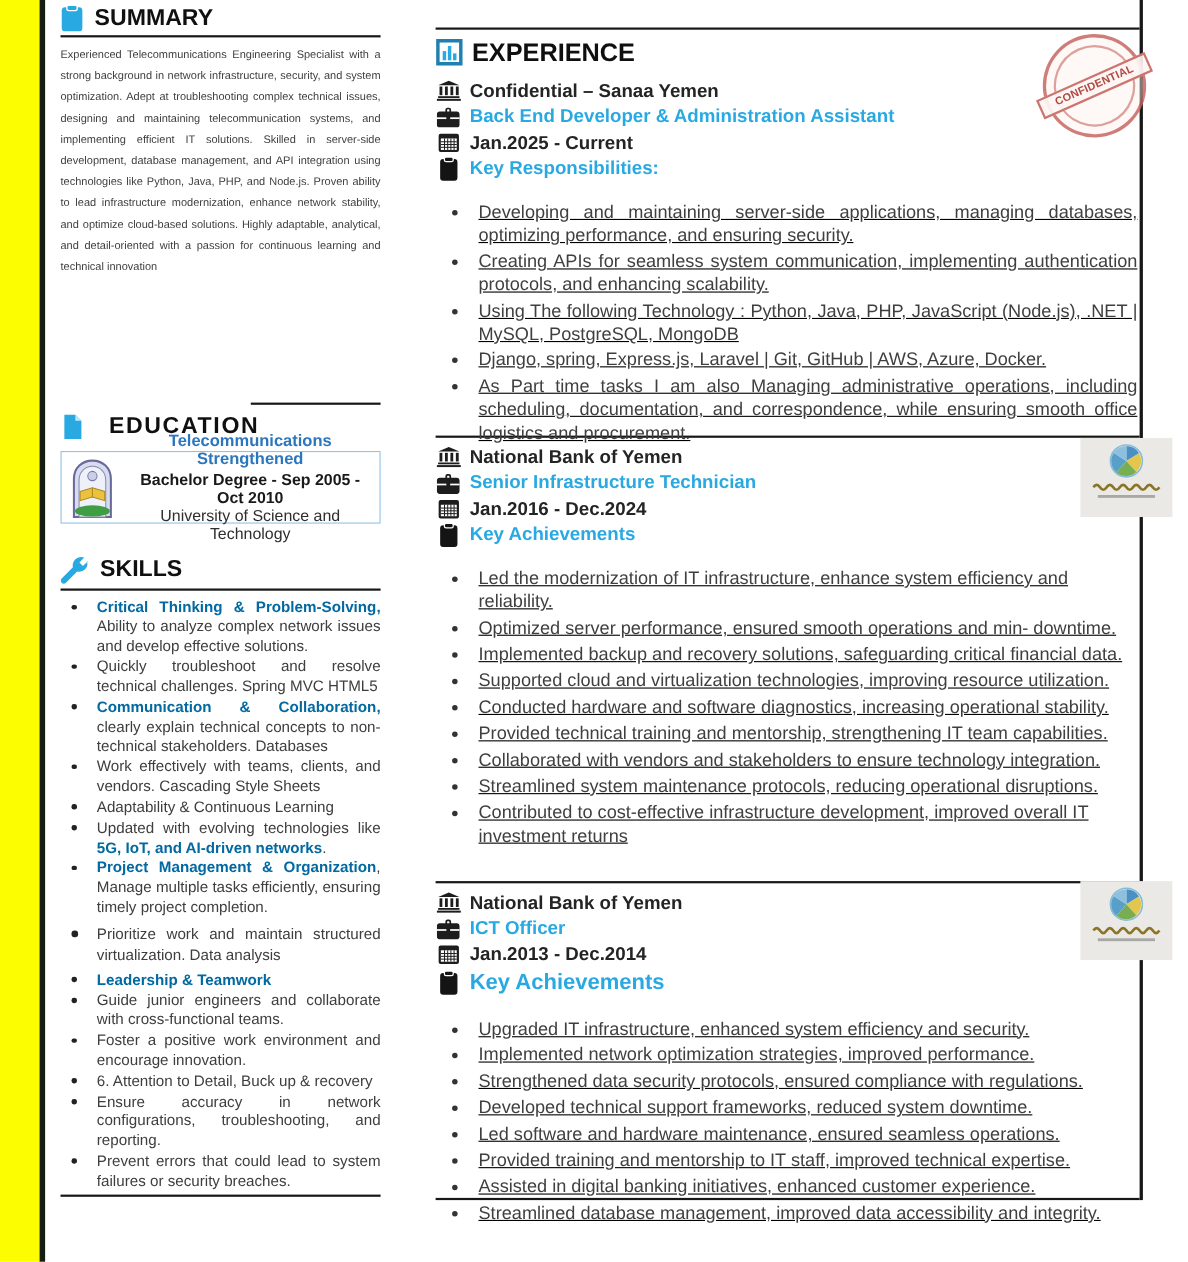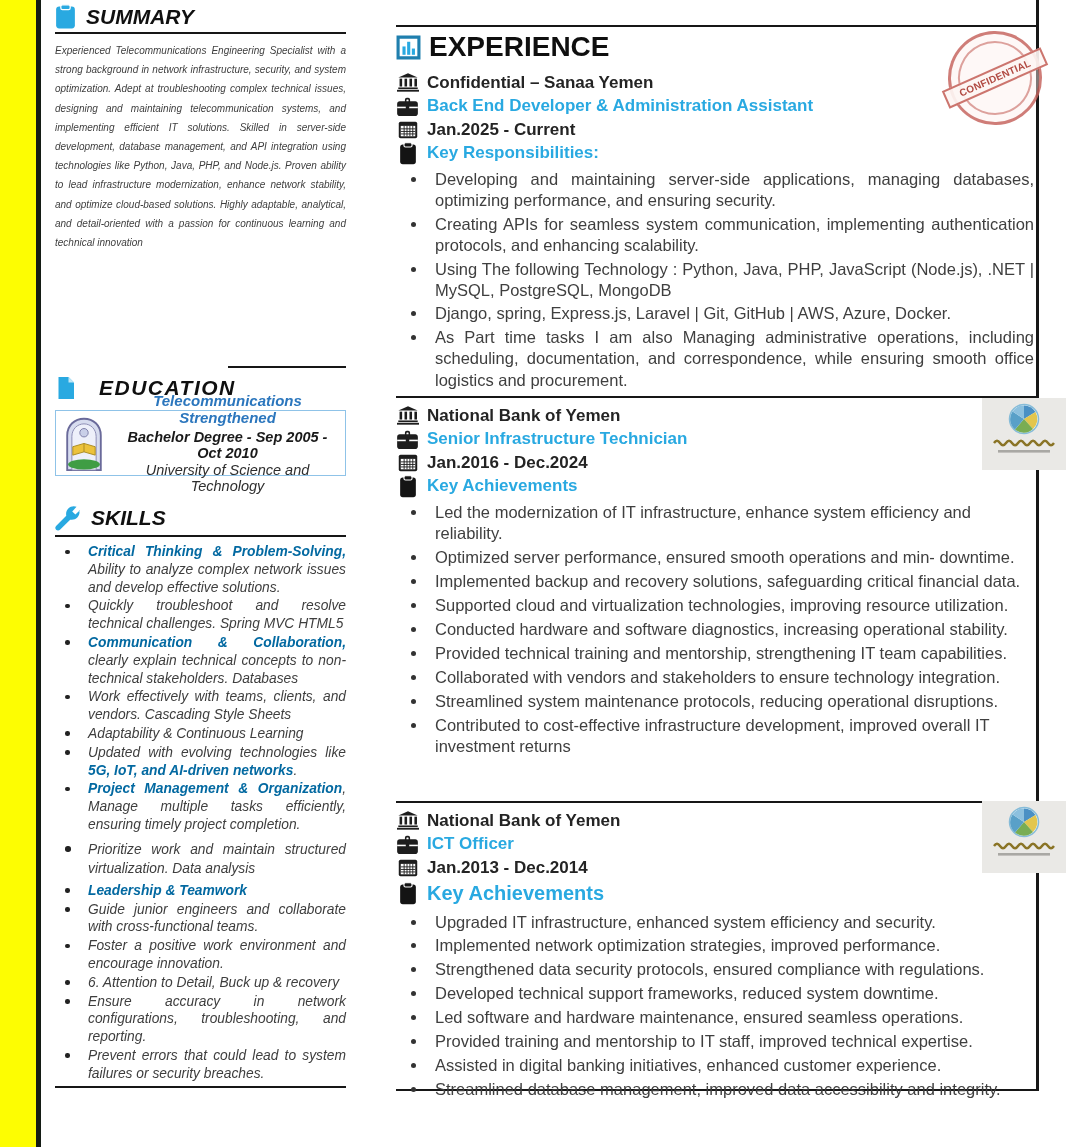--- a/index.html
+++ b/index.html
@@ -7,21 +7,21 @@
     width:1080px;height:1147px;position:relative;background:#ffffff;
     font-family:"Liberation Sans", sans-serif;overflow:hidden;
     -webkit-font-smoothing:antialiased;
   }
   
   .stripe{position:absolute;left:0;top:0;width:36px;height:1147px;background:#fdfd02;border-right:5px solid #141c14;}
   
   .vline-right{position:absolute;left:1036px;top:0;width:3px;height:1091px;background:#171717;z-index:0;}
 
   
-  .left-col{position:absolute;left:55px;top:0;width:291px;height:1147px;z-index:1;font-style:italic;}
+  .left-col{position:absolute;left:55px;top:0;width:291px;height:1147px;z-index:1;}
   .sec-rule{border-top:2px solid #171717;height:0;}
   .sec-h{display:flex;align-items:center;gap:10px;}
   .sec-h h2{margin:0;font-size:21px;font-weight:bold;color:#101010;}
   .icon{display:inline-flex;align-items:center;justify-content:center;}
 
   .summary-sec{position:absolute;top:4px;left:0;width:100%;}
   .summary-sec .sec-rule{margin-top:3px;}
   .summary-text{margin:7px 0 0;font-size:10px;line-height:19.2px;text-align:justify;color:#3e3e3e;}
 
   .edu-sec{position:absolute;top:366px;left:0;width:100%;}
@@ -42,33 +42,33 @@
   .skills-list li:nth-child(8){margin-top:6px;line-height:19.5px;}
   .skills-list li:nth-child(8)::before{width:5.5px;height:5.5px;}
   .skills-list li:nth-child(9){margin-top:3px;}
   .skills-list .b{font-weight:bold;color:#0369a1;}
   .skills-rule-bottom{border-top:2px solid #171717;margin-top:3px;}
 
   
   .right-col{position:absolute;left:396px;top:0;width:640px;z-index:1;}
   .top-rule{border-top:2.5px solid #171717;margin-top:25px;}
   .exp-h{display:flex;align-items:center;gap:8px;margin-top:5px;height:30px;}
-  .exp-h h1{margin:0;font-size:28px;font-weight:bold;color:#0f0f0f;}
+  .exp-h h1{margin:0;font-size:23px;font-weight:bold;color:#0f0f0f;}
   #jobs{margin-top:3px;}
   .job{position:relative;box-sizing:border-box;border-bottom:2.5px solid #171717;padding-top:6px;}
   .job1{height:333px;}
   .job2{height:405px;}
   .job3{height:288px;}
   .jline{display:flex;align-items:center;gap:8px;height:23.5px;}
   .jtext{font-size:17px;font-weight:bold;color:#242424;white-space:nowrap;}
   .jtext.blue{color:#29a9e1;}
   .job3 .jline-label{height:28px;}
   .job3 .jline-label .jtext{font-size:20px;}
   .jicon{width:23px;display:inline-flex;justify-content:center;align-items:center;}
-  .jbullets{list-style:none;margin:4px 0 0;padding:0;}
+  .jbullets{list-style:none;margin:18px 0 0;padding:0;text-decoration:underline;}
   .jbullets li{position:relative;padding-left:39px;padding-right:2px;font-size:16.5px;line-height:21.4px;color:#3f3f3f;margin-bottom:2px;}
   .jbullets li::before{content:"";position:absolute;left:15px;top:8px;width:5px;height:5px;border-radius:50%;background:#333;}
   .job1 .jbullets li{text-align:justify;}
   .job2 .jbullets li,.job3 .jbullets li{margin-bottom:2.5px;}
 
   
   .stamp{position:absolute;top:-34px;right:-6px;width:88px;height:88px;border:3px solid rgba(187,73,66,.7);
          border-radius:50%;transform:rotate(-24deg);background:rgba(253,240,237,.45);z-index:2;}
   .stamp-ring2{position:absolute;inset:7px;border:2px solid rgba(187,73,66,.5);border-radius:50%;}
   .stamp-banner{position:absolute;left:-10px;right:-10px;top:50%;transform:translateY(-50%);

